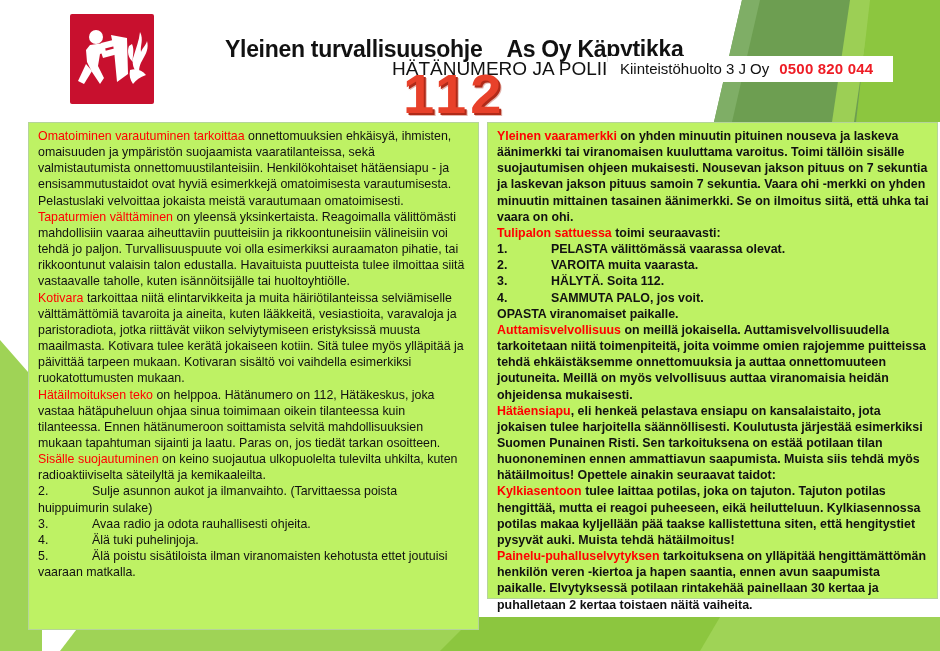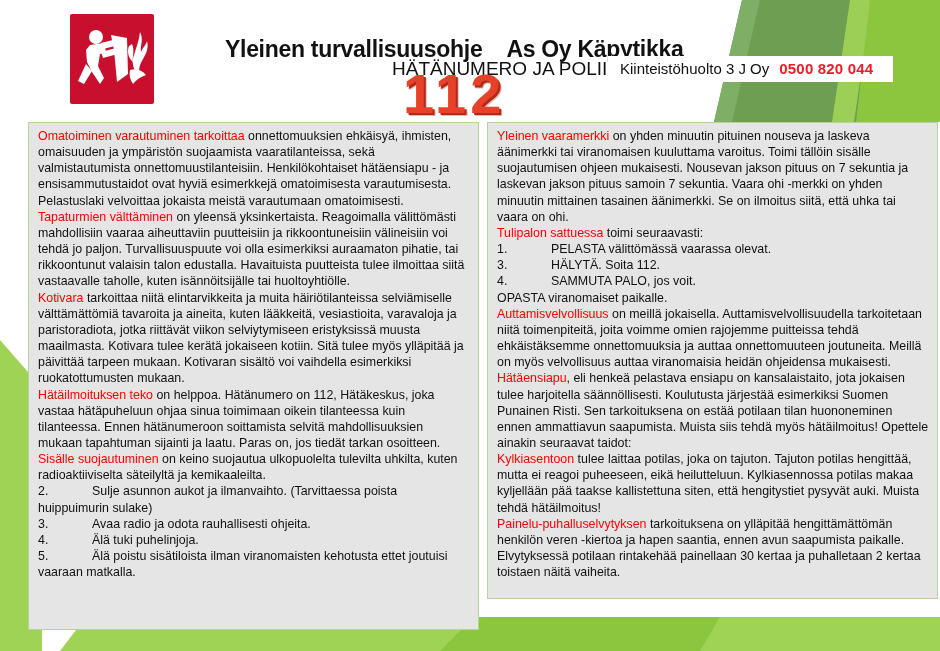--- a/index.html
+++ b/index.html
@@ -94,27 +94,27 @@
   }
   #maintenance-box .mt-phone{
     color:#ee1c25;font-weight:bold;margin-left:10px;letter-spacing:0.2px;
   }
 
   
   #content{position:absolute;top:122px;left:0;width:940px;height:508px;}
 
   .col{
     position:absolute;top:0;
-    border:1px solid #b5d49a;background:#e5e5e5;
+    border:1px solid #b5d49a;background:#bef264;
     box-sizing:border-box;
     padding:5px 8px 4px 9px;
     font-size:12.4px;line-height:16.15px;color:#111;
   }
   #col-left{left:28px;width:451px;height:508px;}
-  #col-right{left:487px;width:451px;height:477px;}
+  #col-right{left:487px;width:451px;height:477px;font-weight:bold;}
 
   .para{margin:0;}
   .lead{color:#ff0000;}
   .li{margin:0;}
   .li .num{display:inline-block;width:16px;}
   .li .li-gap{display:inline-block;width:38px;}
 </style>
 </head>
 <body>
 
@@ -184,20 +184,21 @@
 
   </div>
 
   <div class="col" id="col-right">
 
     <p class="para"><span class="lead">Yleinen vaaramerkki</span><span>  on yhden minuutin pituinen nouseva ja laskeva äänimerkki tai viranomaisen kuuluttama varoitus. Toimi tällöin sisälle suojautumisen ohjeen mukaisesti. Nousevan jakson pituus on 7 sekuntia ja laskevan jakson pituus samoin 7 sekuntia. Vaara ohi   -merkki on yhden minuutin mittainen tasainen äänimerkki. Se on ilmoitus siitä, että uhka tai vaara on ohi.</span></p>
 
     <p class="para"><span class="lead">Tulipalon sattuessa</span><span> toimi seuraavasti:</span></p>
 
     <p class="li"><span class="num">1.</span><span class="li-gap"></span><span>PELASTA välittömässä vaarassa olevat.</span></p>
+    <p class="li"><span class="num">2.</span><span class="li-gap"></span><span>VAROITA muita vaarasta.</span></p>
     <p class="li"><span class="num">3.</span><span class="li-gap"></span><span>HÄLYTÄ. Soita 112.</span></p>
     <p class="li"><span class="num">4.</span><span class="li-gap"></span><span>SAMMUTA PALO, jos voit.</span></p>
 
     <p class="para">OPASTA viranomaiset paikalle.</p>
 
     <p class="para"><span class="lead">Auttamisvelvollisuus</span><span>  on meillä jokaisella. Auttamisvelvollisuudella tarkoitetaan niitä toimenpiteitä, joita voimme omien rajojemme puitteissa tehdä ehkäistäksemme onnettomuuksia ja auttaa onnettomuuteen joutuneita. Meillä on myös velvollisuus auttaa viranomaisia heidän ohjeidensa mukaisesti.</span></p>
 
     <p class="para"><span class="lead">Hätäensiapu</span><span>, eli henkeä pelastava ensiapu on kansalaistaito, jota jokaisen tulee harjoitella säännöllisesti. Koulutusta järjestää esimerkiksi Suomen Punainen Risti. Sen tarkoituksena on estää potilaan tilan huononeminen ennen ammattiavun saapumista. Muista siis tehdä myös hätäilmoitus! Opettele ainakin seuraavat taidot:</span></p>
 
     <p class="para"><span class="lead">Kylkiasentoon</span><span>  tulee laittaa potilas, joka on tajuton. Tajuton potilas hengittää, mutta ei reagoi puheeseen, eikä heilutteluun. Kylkiasennossa potilas makaa kyljellään pää taakse kallistettuna siten, että hengitystiet pysyvät auki. Muista tehdä hätäilmoitus!</span></p>

